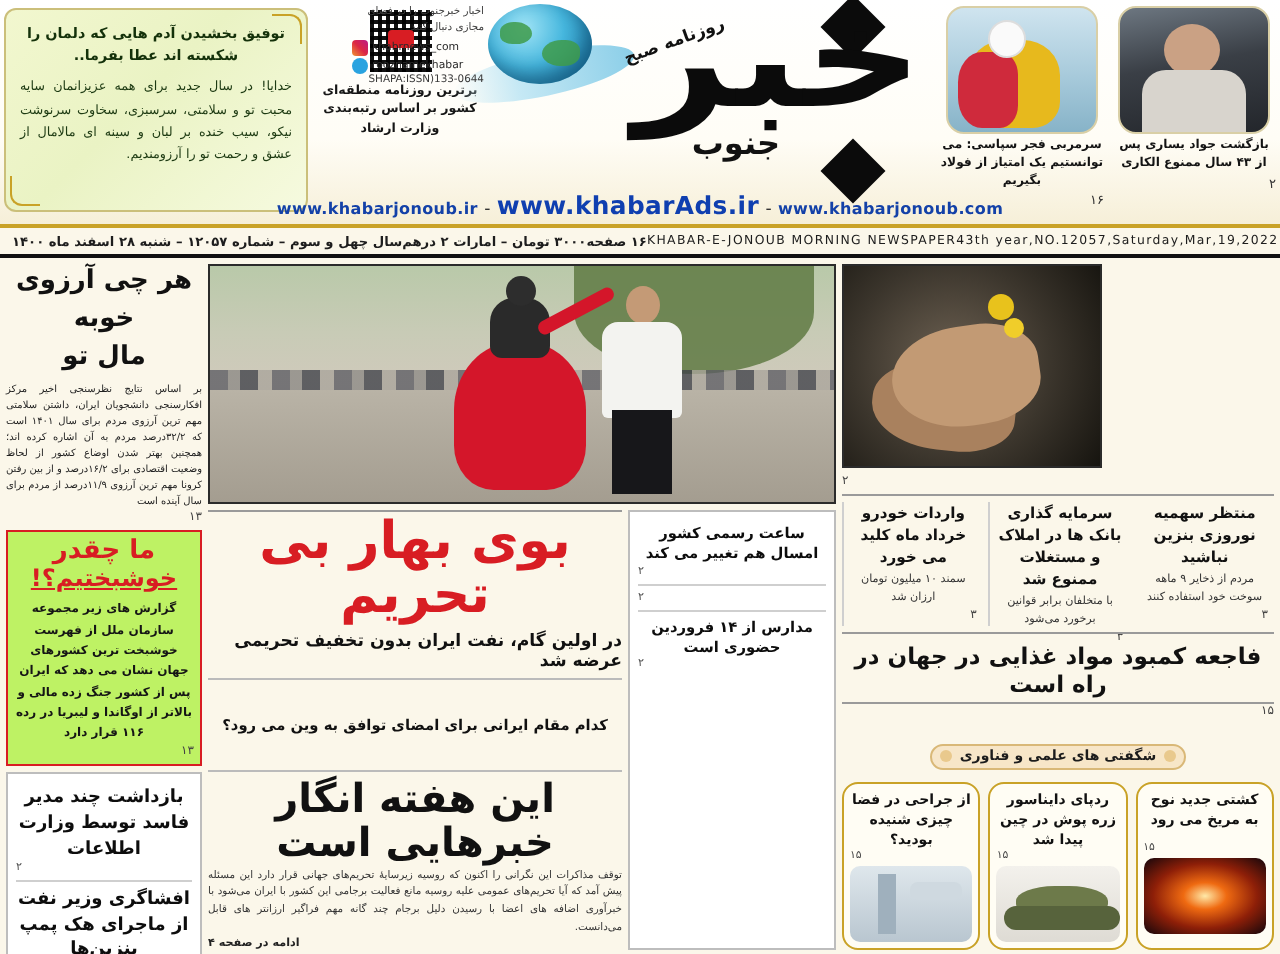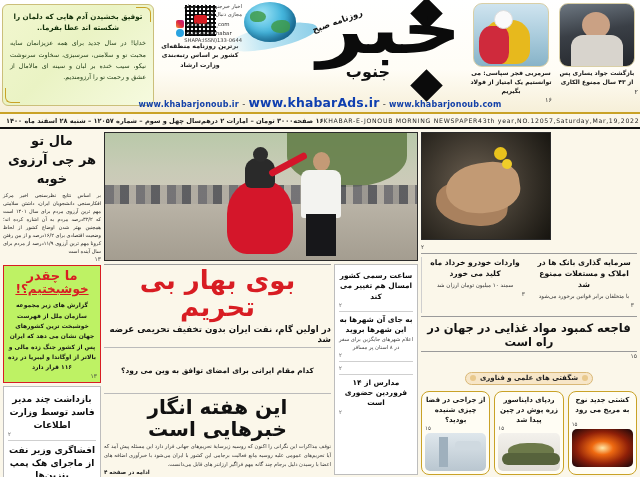--- a/index.html
+++ b/index.html
@@ -249,22 +249,22 @@
     <span>۳۰۰۰ تومان – امارات ۲ درهم</span>
     <span>۱۶ صفحه</span>
     <span class="eng">KHABAR-E-JONOUB MORNING NEWSPAPER</span>
     <span class="eng">43th year,NO.12057,Saturday,Mar,19,2022</span>
   </div>
 
   <div class="body">
 
     <div class="col-right">
       <div>
+        <div class="hl" style="font-size:13px;">هر چی آرزوی خوبه</div>
         <div class="hl" style="font-size:13px;">مال تو</div>
-        <div class="hl" style="font-size:13px;">هر چی آرزوی خوبه</div>
         <div class="sub" style="font-size:5px;margin-top:2px;">بر اساس نتایج نظرسنجی اخیر مرکز افکارسنجی دانشجویان ایران، داشتن سلامتی مهم ترین آرزوی مردم برای سال ۱۴۰۱ است که ۳۲/۲درصد مردم به آن اشاره کرده اند؛ همچنین بهتر شدن اوضاع کشور از لحاظ وضعیت اقتصادی برای ۱۶/۲درصد و از بین رفتن کرونا مهم ترین آرزوی ۱۱/۹درصد از مردم برای سال آینده است</div>
         <div class="pg">۱۳</div>
       </div>
 
       <div class="redbox">
         <div class="rb-h1">ما چقدر</div>
         <div class="rb-h2">خوشبختیم؟!</div>
         <div class="rb-body">گزارش های زیر مجموعه سازمان ملل از فهرست خوشبخت ترین کشورهای جهان نشان می دهد که ایران پس از کشور جنگ زده مالی و بالاتر از اوگاندا و لیبریا در رده ۱۱۶ قرار دارد</div>
         <div class="pg">۱۳</div>
       </div>
@@ -304,28 +304,23 @@
       <div class="mid-strip">
         <div class="banner-headline" style="flex:1;">
           <div class="bh-red">بوی بهار بی تحریم</div>
           <div class="bh-sub">در اولین گام، نفت ایران بدون تخفیف تحریمی عرضه شد</div>
           <div class="bh-q">کدام مقام ایرانی برای امضای توافق به وین می رود؟</div>
           <div class="bh-black">این هفته انگار خبرهایی است</div>
           <div class="bh-body">توقف مذاکرات این نگرانی را اکنون که روسیه زیرسایهٔ تحریم‌های جهانی قرار دارد این مسئله پیش آمد که آیا تحریم‌های عمومی علیه روسیه مانع فعالیت برجامی این کشور با ایران می‌شود با خبرآ‌وری اضافه های اعضا با رسیدن دلیل برجام چند گانه مهم فراگیر ارزانتر های قابل می‌دانست.</div>
           <div class="bh-cont">ادامه در صفحه ۴</div>
         </div>
 
-        <div class="briefbox" style="width:84px;">
+        <div class="briefbox" style="width:104px;">
           <div class="brief">
             <div class="bt" style="font-size:7.4px;">ساعت رسمی کشور امسال هم تغییر می کند</div>
-            <div class="bp">۲</div>
-          </div>
-          <div class="brief">
-            <div class="bt" style="font-size:7.4px;">به جای آن شهرها به این شهرها بروید</div>
-            <div class="t2" style="font-size:5.3px;text-align:center;color:#444;line-height:1.5;">اعلام شهرهای جایگزین برای سفر در ۸ استان پر مسافر</div>
             <div class="bp">۲</div>
           </div>
           <div class="brief">
             <div class="bp">۲</div>
           </div>
           <div class="brief">
             <div class="bt" style="font-size:7.4px;">مدارس از ۱۴ فروردین حضوری است</div>
             <div class="bp">۲</div>
           </div>
         </div>
@@ -348,20 +343,25 @@
         <div class="tc">
           <div class="t1">واردات خودرو خرداد ماه کلید می خورد</div>
           <div class="t2">سمند ۱۰ میلیون تومان ارزان شد</div>
           <div class="pg">۳</div>
         </div>
         <div class="tc">
           <div class="t1">سرمایه گذاری بانک ها در املاک و مستغلات ممنوع شد</div>
           <div class="t2">با متخلفان برابر قوانین برخورد می‌شود</div>
           <div class="pg">۳</div>
         </div>
+        <div class="tc">
+          <div class="t1">منتظر سهمیه نوروزی بنزین نباشید</div>
+          <div class="t2">مردم از ذخایر ۹ ماهه سوخت خود استفاده کنند</div>
+          <div class="pg">۳</div>
+        </div>
       </div>
 
       <div>
         <div class="wide-hl">فاجعه کمبود مواد غذایی در جهان در راه است</div>
         <div class="pg">۱۵</div>
       </div>
 
       <div class="sci-banner">
         <span class="sci-pill">شگفتی های علمی و فناوری</span>
       </div>

